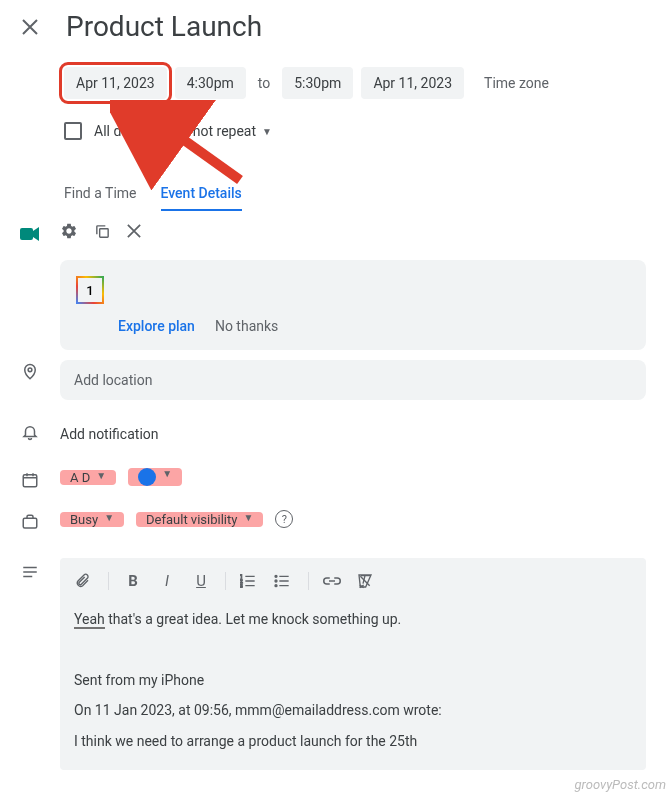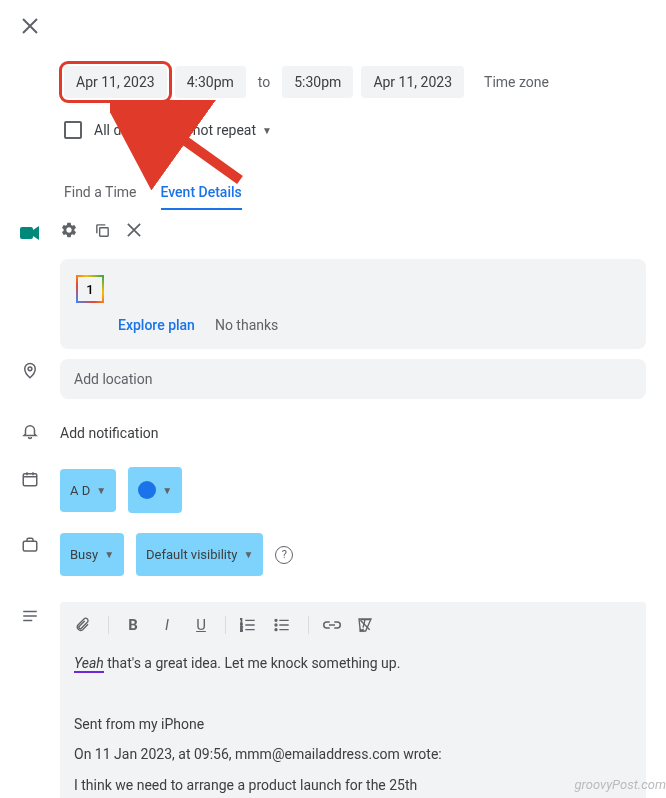--- a/index.html
+++ b/index.html
@@ -32,44 +32,45 @@
 .promo-head { display: flex; gap: 14px; align-items: flex-start; }
 .one-icon { width: 28px; height: 28px; border-radius: 50%; border: 2px solid; border-image: linear-gradient(45deg,#4285f4,#ea4335,#fbbc04,#34a853) 1; display: flex; align-items: center; justify-content: center; font-size: 13px; font-weight: 500; flex-shrink: 0; }
 .promo-title { font-size: 14px; font-weight: 500; color: #3c4043; }
 .promo-sub { font-size: 13px; color: #5f6368; margin-top: 2px; }
 .promo-actions { display: flex; gap: 20px; margin-top: 14px; margin-left: 42px; }
 .promo-link { color: #1a73e8; font-size: 14px; font-weight: 500; cursor: pointer; }
 .promo-dismiss { color: #5f6368; font-size: 14px; cursor: pointer; }
 .input-like { background: #f1f3f4; border-radius: 8px; padding: 12px 14px; font-size: 14px; color: #5f6368; cursor: text; }
 .notif-btn { font-size: 14px; color: #3c4043; cursor: pointer; padding: 6px 0; }
 .chip-row { display: flex; gap: 12px; align-items: center; }
-.mini-chip { background: #7dd3fc; padding: 14px 10px; border-radius: 4px; font-size: 13px; color: #3c4043; display: flex; align-items: center; gap: 6px; cursor: pointer; }
+.mini-chip { background: #fca5a5; padding: 0 10px; border-radius: 4px; font-size: 13px; color: #3c4043; display: flex; align-items: flex-start; gap: 6px; cursor: pointer; }
 .color-dot { width: 18px; height: 18px; border-radius: 50%; background: #1a73e8; }
 .help-icon { width: 18px; height: 18px; border: 1.5px solid #5f6368; border-radius: 50%; display: inline-flex; align-items: center; justify-content: center; font-size: 11px; color: #5f6368; cursor: pointer; }
 .desc-box { background: #f1f3f4; border-radius: 4px; padding: 10px 14px; margin-left: 46px; margin-right: 6px; }
 .toolbar { display: flex; align-items: center; gap: 14px; padding: 4px 0 10px; color: #5f6368; }
 .tb-btn { cursor: pointer; font-size: 15px; width: 20px; text-align: center; }
 .tb-sep { width: 1px; height: 18px; background: #dadce0; }
 .desc-text { font-size: 14px; color: #3c4043; line-height: 1.6; }
 .desc-text p { margin: 8px 0; }
-.underline-orange { border-bottom: 2px solid #6d28d9; font-style: italic; }
+.underline-orange { border-bottom: 2px solid #737373; }
 .arrow { position: absolute; top: 100px; left: 110px; pointer-events: none; z-index: 10; }
 .watermark { position: absolute; bottom: 6px; right: 0; color: #bbb; font-size: 13px; font-style: italic; }
 svg { display: block; }
 </style>
 </head>
 <body>
 
 <div class="container">
   <div class="header">
     <span class="close-btn">
       <svg width="16" height="16" viewBox="0 0 16 16">
           <path d="M1 1 L15 15 M15 1 L1 15" stroke="#5f6368" stroke-width="2" fill="none"></path>
         </svg>
     </span>
+    <div class="title">Product Launch</div>
   </div>
 
   <div class="datetime-row">
     <span class="date-chip highlighted">Apr 11, 2023</span>
     <span class="date-chip">4:30pm</span>
     <span class="time-sep">to</span>
     <span class="date-chip">5:30pm</span>
     <span class="date-chip">Apr 11, 2023</span>
     <span class="tz-link">Time zone</span>
   </div>

